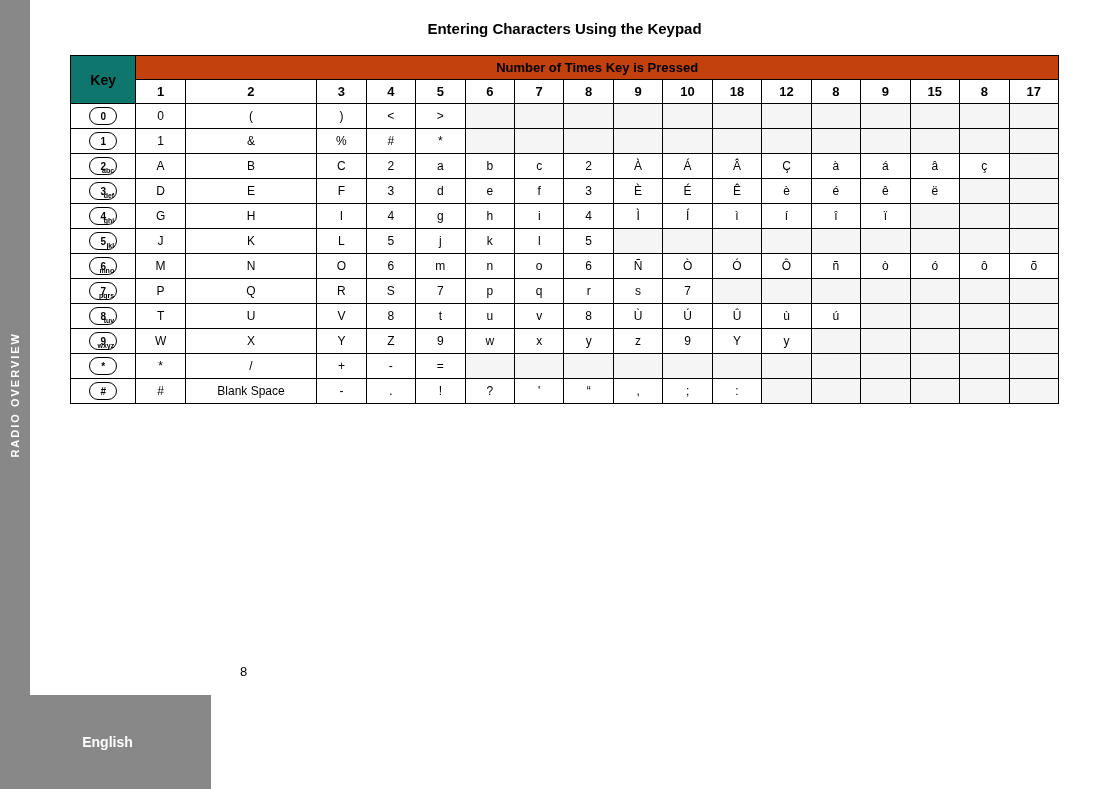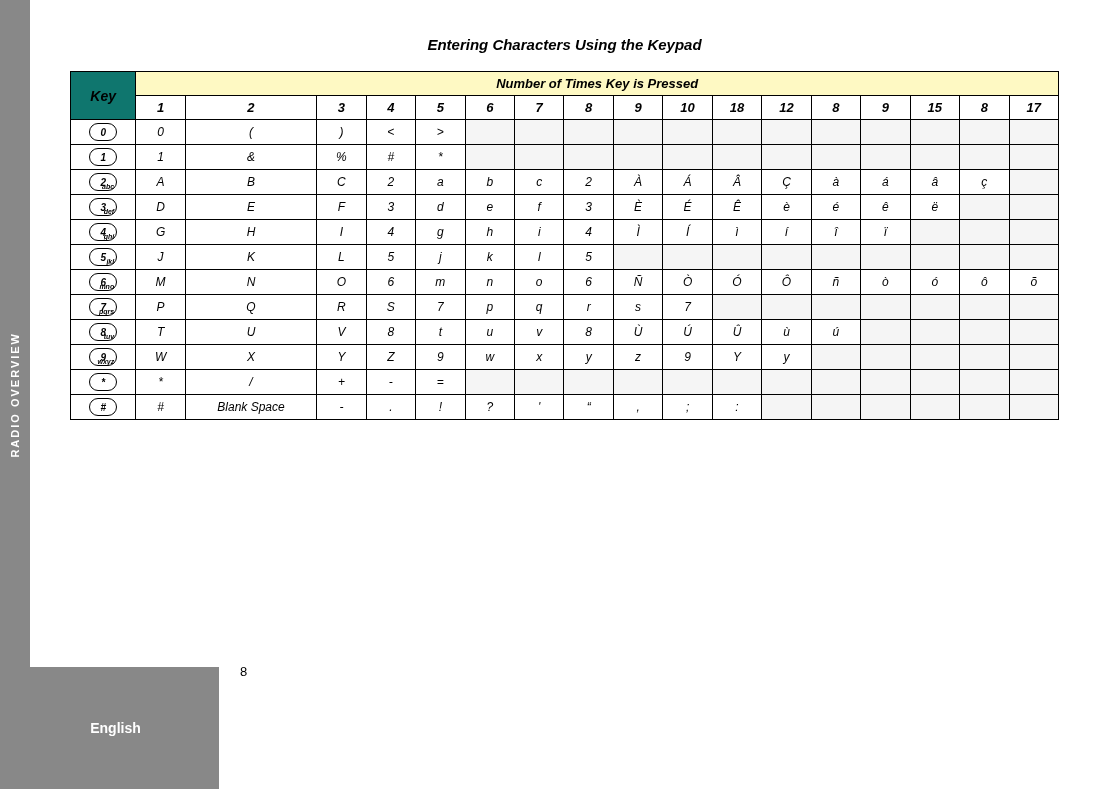--- a/index.html
+++ b/index.html
@@ -34,23 +34,23 @@
       text-orientation: mixed;
       transform: rotate(180deg);
       letter-spacing: 2px;
       white-space: nowrap;
     }
 
     
     .bottom-tab {
       position: absolute;
       bottom: 0;
-      left: 12px;
+      left: 4px;
       width: 207px;
-      height: 122px;
+      height: 94px;
       background: #888;
       display: flex;
       align-items: center;
       justify-content: center;
     }
     .bottom-tab-label {
       color: #fff;
       font-size: 14px;
       font-weight: bold;
     }
@@ -63,22 +63,21 @@
       font-size: 13px;
       color: #000;
     }
 
     
     .main-content {
       position: absolute;
       left: 30px;
       top: 0;
       width: 1069px;
-      padding: 36px 40px 20px 40px;
-      font-style: italic;
+      padding: 20px 40px 20px 40px;
     }
 
     
     .page-title {
       text-align: center;
       font-size: 15px;
       font-weight: bold;
       margin-bottom: 18px;
       color: #000;
     }
@@ -119,21 +118,21 @@
       position: absolute;
       right: 2px;
       bottom: 0px;
     }
 
     
     .header-span {
       text-align: left;
       font-weight: bold;
       font-size: 13px;
-      background: #fef9c3;
+      background: #c2410c;
       padding-left: 8px;
     }
 
     td.blank { background: #f5f5f5; }
   </style>
 </head>
 <body>
 
 <div class="sidebar">
   <span class="sidebar-label">RADIO OVERVIEW</span>

